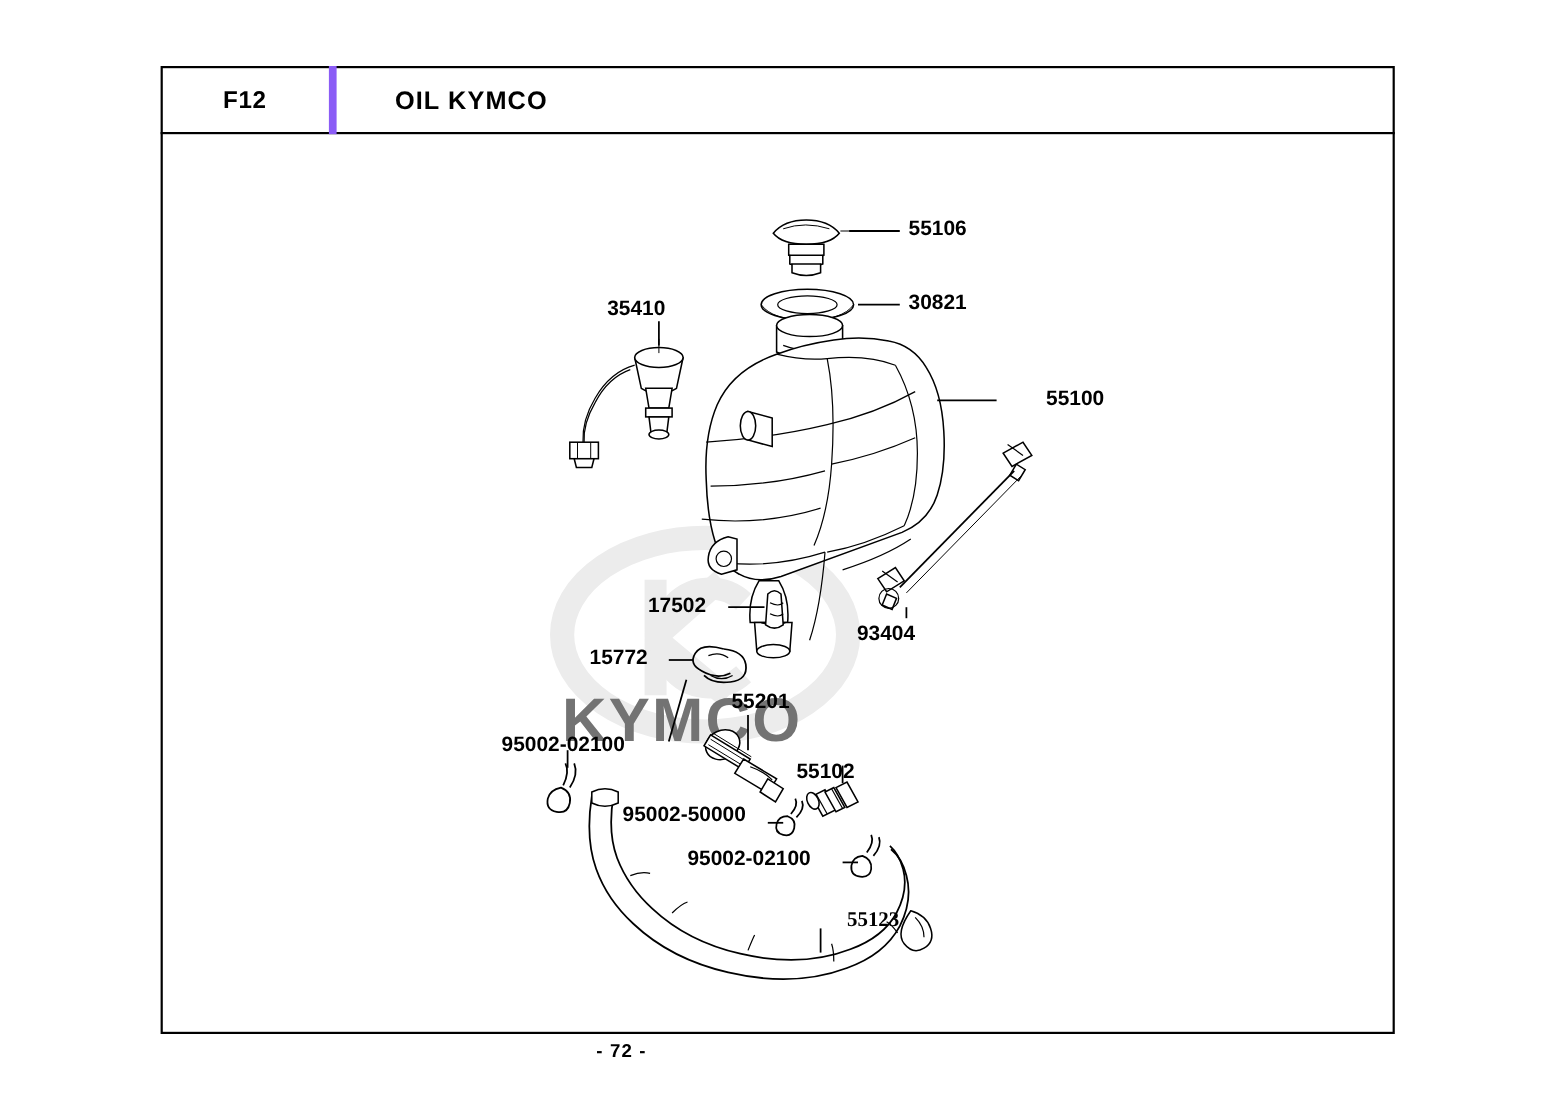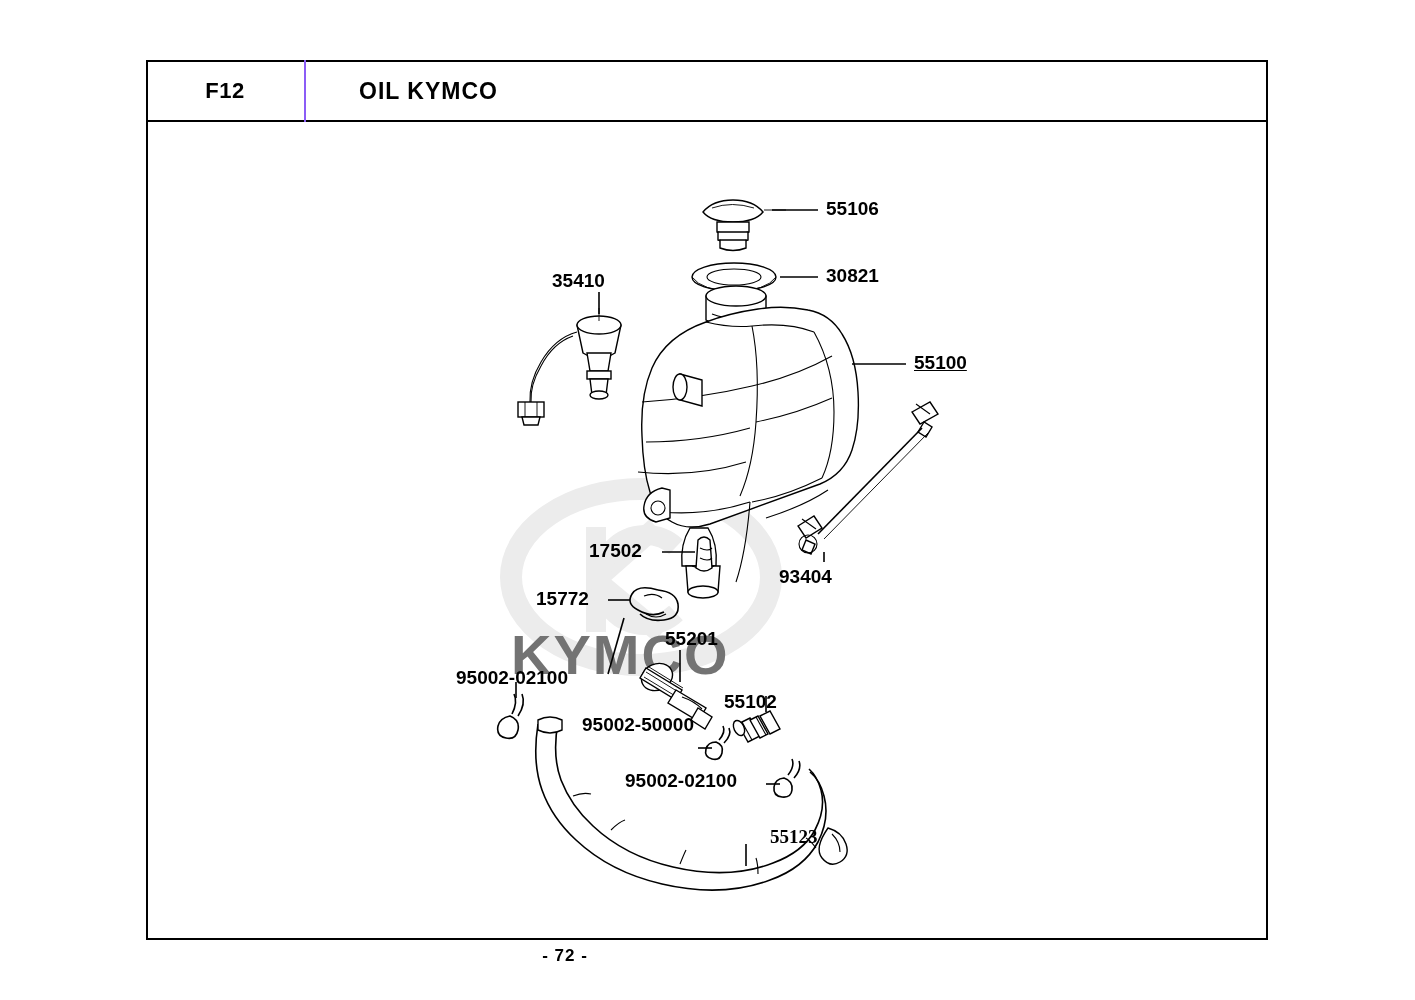--- a/index.html
+++ b/index.html
@@ -3,21 +3,21 @@
 <meta charset="utf-8">
 <style>
   html,body{margin:0;padding:0;background:#ffffff;}
   body{width:1415px;height:1000px;font-family:"Liberation Sans",sans-serif;color:#000;position:relative;overflow:hidden;}
 
   #sheet{position:absolute;left:146px;top:60px;width:1122px;height:880px;}
 
   .frame-outer{position:absolute;left:0;top:0;width:100%;height:100%;border:2px solid #000;box-sizing:border-box;}
 
   .title-bar{position:absolute;left:0;top:0;width:100%;height:62px;border-bottom:2px solid #000;box-sizing:border-box;}
-  .title-code-cell{position:absolute;left:0;top:0;width:160px;height:62px;border-right:2px solid #8b5cf6;box-sizing:border-box;display:flex;align-items:center;justify-content:center;}
+  .title-code-cell{position:absolute;left:0;top:0;width:160px;height:62px;border-right:7px solid #8b5cf6;box-sizing:border-box;display:flex;align-items:center;justify-content:center;}
   .title-code{font-size:22px;font-weight:bold;letter-spacing:.5px;}
   .title-name{position:absolute;left:213px;top:0;height:62px;display:flex;align-items:center;font-size:23px;font-weight:bold;letter-spacing:1px;}
 
   .canvas{position:absolute;left:0;top:62px;width:100%;height:818px;overflow:hidden;}
 
   
   .watermark{position:absolute;left:345px;top:350px;width:460px;height:260px;pointer-events:none;}
   .wm-text{position:absolute;left:20px;top:150px;font-size:56px;font-weight:bold;color:#737373;letter-spacing:2px;text-align:right;}
 
   .page-number{position:absolute;left:0;top:946px;width:1130px;text-align:center;font-size:17px;font-weight:bold;letter-spacing:1px;}
@@ -237,27 +237,27 @@
         <path class="thin" d="M686 712 q8 8 8 18"></path>
         <path class="fillw" d="M392 598 q12 -6 24 0 l0 10 q-12 6 -24 0 z"></path>
       </g>
       <line class="ln" x1="600" y1="744" x2="600" y2="722"></line>
 
     </svg>
 
     <div class="lbl" style="left:680px;top:76px;">55106</div>
     <div class="lbl" style="left:680px;top:143px;">30821</div>
     <div class="lbl" style="left:406px;top:148px;">35410</div>
-    <div class="lbl" style="left:768px;top:230px;text-decoration:underline;">55100</div>
+    <div class="lbl" style="left:805px;top:230px;">55100</div>
     <div class="lbl" style="left:443px;top:418px;">17502</div>
     <div class="lbl" style="left:633px;top:444px;">93404</div>
     <div class="lbl" style="left:390px;top:466px;">15772</div>
     <div class="lbl" style="left:519px;top:506px;">55201</div>
     <div class="lbl" style="left:578px;top:533px;margin-top:36px;">55102</div>
     <div class="lbl" style="left:310px;top:545px;">95002-02100</div>
-    <div class="lbl" style="left:420px;top:592px;margin-left:16px;">95002-50000</div>
+    <div class="lbl" style="left:420px;top:608px;">95002-50000</div>
     <div class="lbl" style="left:479px;top:648px;">95002-02100</div>
     <div class="lbl" style="left:624px;top:704px;font-family:Liberation Serif, serif;">55123</div>
 
   </div>
 </div>
 
 <div class="page-number">- 72 -</div>
 
 </body></html>

